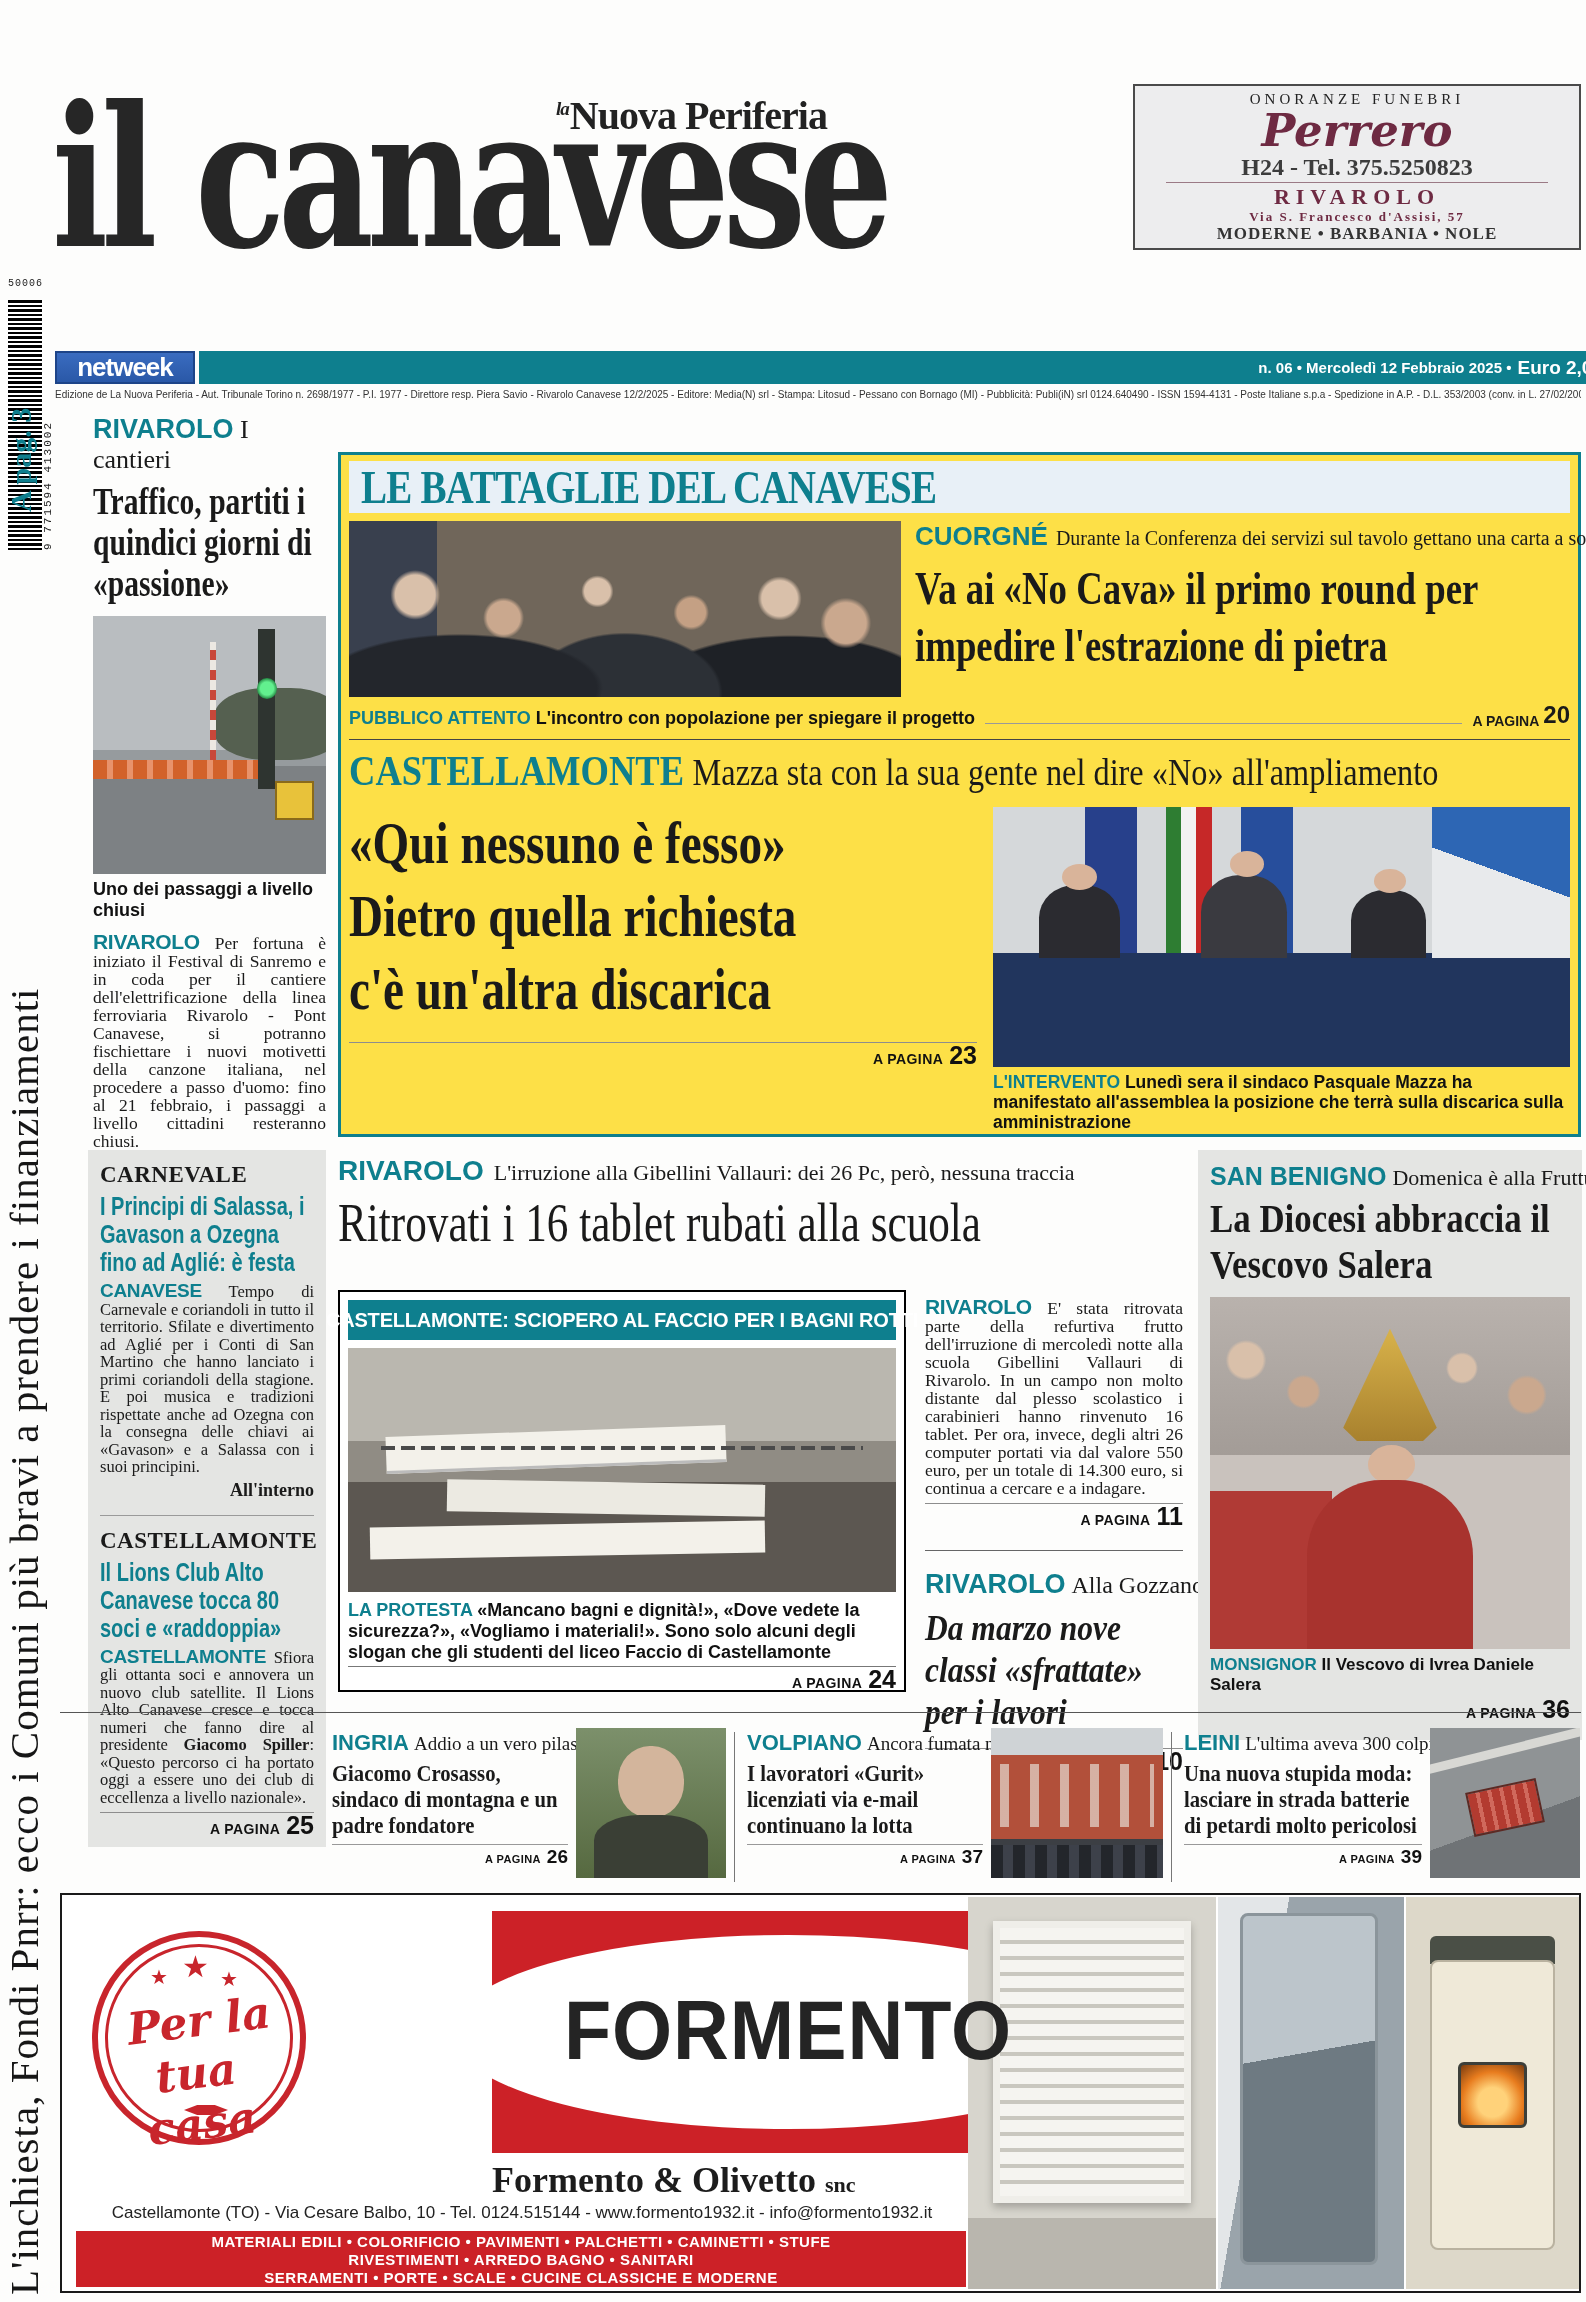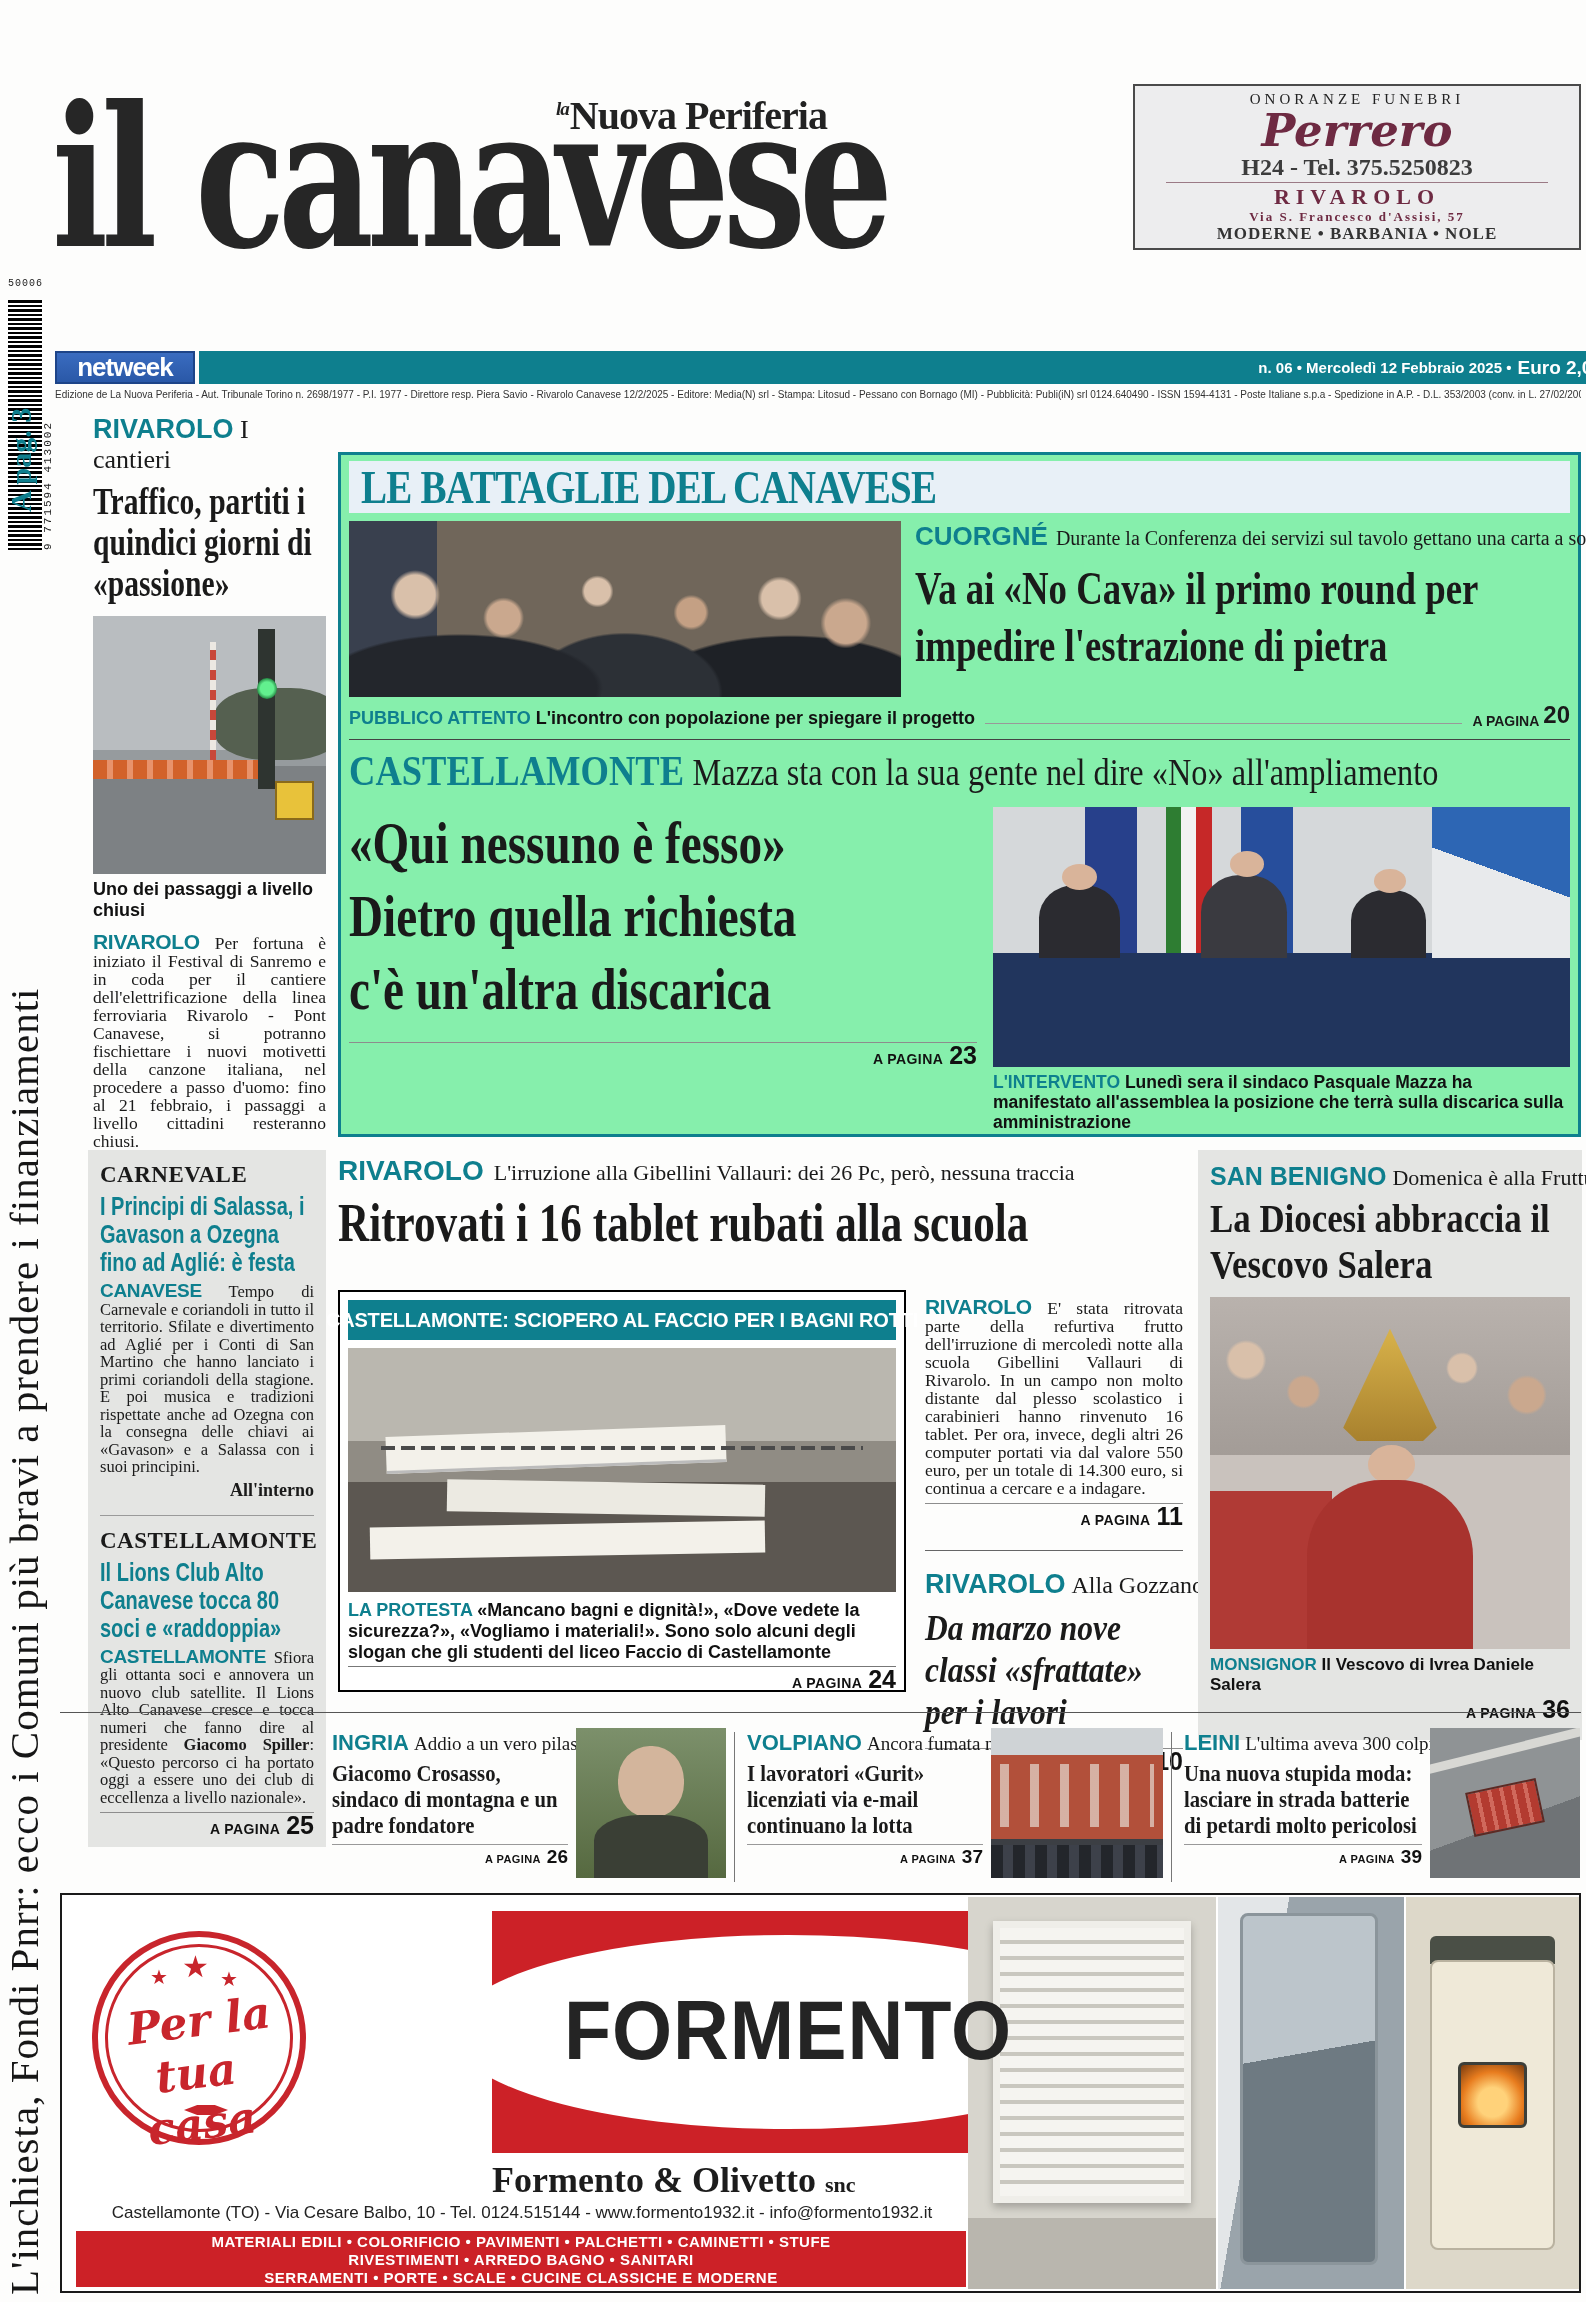--- a/index.html
+++ b/index.html
@@ -124,21 +124,21 @@
   .lref{margin-top:6px}
   .graybox{position:absolute;left:88px;top:1150px;width:238px;background:#e4e5e3;padding:12px 12px 10px}
   .gsec{font-weight:bold;font-size:23px;letter-spacing:.5px}
   .ghead{font-family:"Liberation Sans",sans-serif;font-weight:bold;color:#0e7f8e;font-size:25px;line-height:28px;margin-top:4px}
   .gbody{font-size:16.5px;line-height:17.5px;text-align:justify;margin-top:6px}
   .gbody .blab{font-size:19px}
   .gref{text-align:right;font-weight:bold;font-size:18px;margin-top:4px}
   .ghr{border-top:1px solid #9a9a9a;margin:14px 0 12px}
 
   
-  .frame{position:absolute;left:338px;top:452px;width:1243px;height:685px;border:3px solid #0e7f8e;background:#86efac;padding:6px 8px}
+  .frame{position:absolute;left:338px;top:452px;width:1243px;height:685px;border:3px solid #0e7f8e;background:#fde047;padding:6px 8px}
   .band{height:52px;background:#e8f0f7;display:flex;align-items:center;padding-left:12px}
   .band span{font-weight:bold;font-size:46px;color:#0e7f8e;letter-spacing:-1px}
   .row1{display:flex;gap:14px;margin-top:8px}
   .row1 .ph-crowd{width:552px;height:176px;flex:none}
   .r1r{flex:1;min-width:0}
   .r1r .kick{font-size:20px;white-space:nowrap}
   .r1r .kick .klab{font-size:26px;margin-right:8px}
   .bighead1{font-weight:bold;font-size:46px;line-height:57px;margin-top:8px}
   .caprow{display:flex;align-items:flex-end;margin-top:4px}
   .caprow .fill{flex:1;border-bottom:1px solid #999;margin:0 10px 5px}
@@ -152,21 +152,21 @@
   .bighead2{font-weight:bold;font-size:59px;line-height:73px}
   .r2l .pref{margin-top:16px}
   .r2r{flex:1;min-width:0}
   .r2r .ph-meeting{width:100%;height:260px}
   .r2r .cap{margin-top:5px;font-size:17.5px;line-height:20px}
 
   
   .tabs-head{position:absolute;left:338px;top:1155px;width:850px}
   .tabs-head .kick{font-size:22px;white-space:nowrap}
   .tabs-head .kick .klab{font-size:28px;margin-right:10px}
-  .tabs-head .hl{font-weight:bold;font-size:54px;line-height:60px;margin-top:6px}
+  .tabs-head .hl{font-weight:normal;font-size:54px;line-height:60px;margin-top:6px}
   .strike{position:absolute;left:338px;top:1290px;width:568px;height:402px;border:2px solid #000;padding:8px;background:#fff}
   .sbanner{height:40px;background:#0e7f8e;color:#fff;display:flex;align-items:center;justify-content:center}
   .sbanner span{font-family:"Liberation Sans",sans-serif;font-weight:bold;font-size:20px;letter-spacing:-.2px;white-space:nowrap}
   .strike .ph-protest{width:100%;height:244px;margin-top:8px}
   .strike .cap{margin-top:8px;font-size:18px;line-height:21px}
   .strike .pref{margin-top:3px;border-top-color:#777}
   .tbody{position:absolute;left:925px;top:1298px;width:258px}
   .tbody .blab{font-size:21px}
   .tbody .pref{margin-top:6px}
   .tbody .hr2{border-top:1px solid #666;margin:22px 0 18px}

